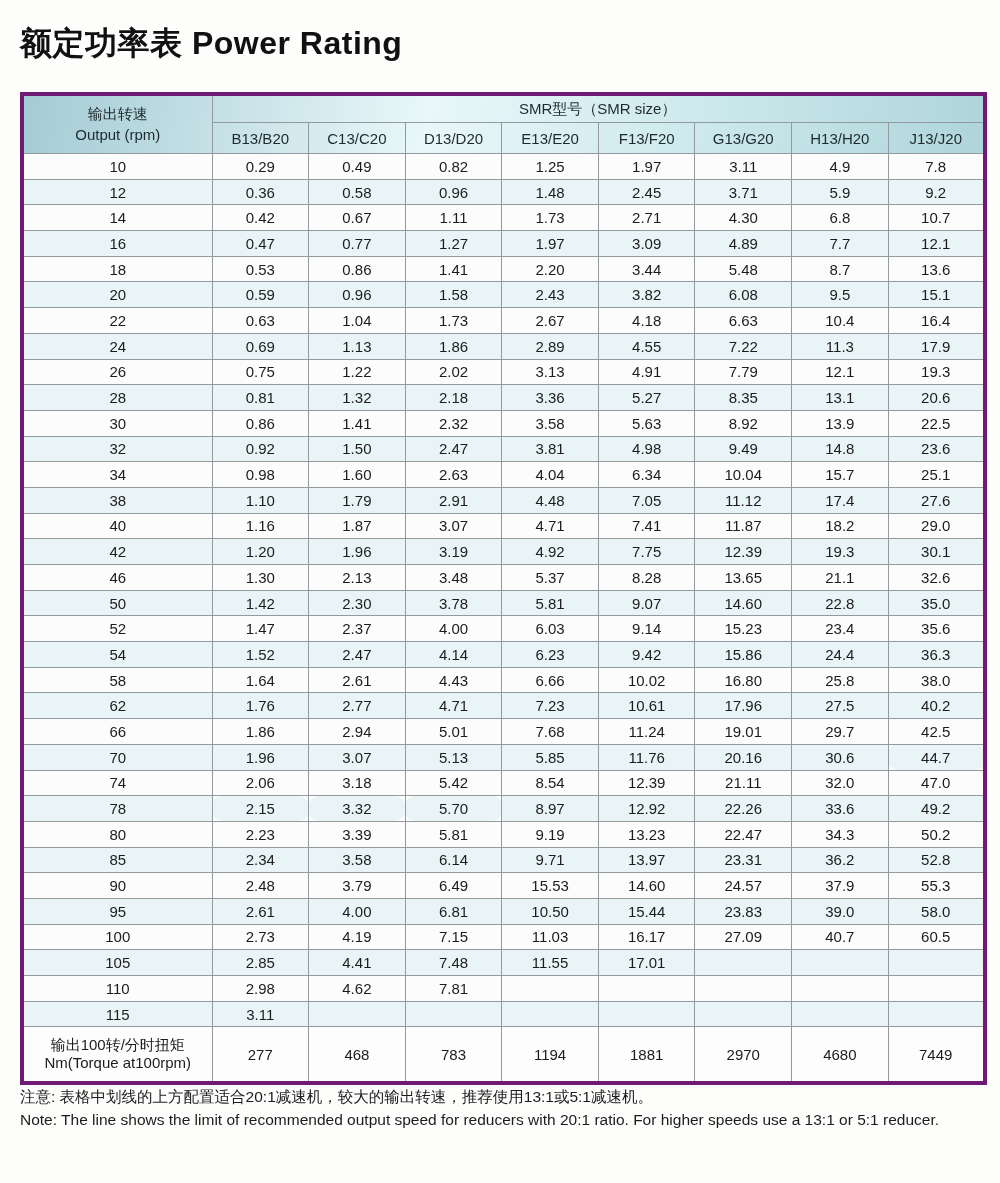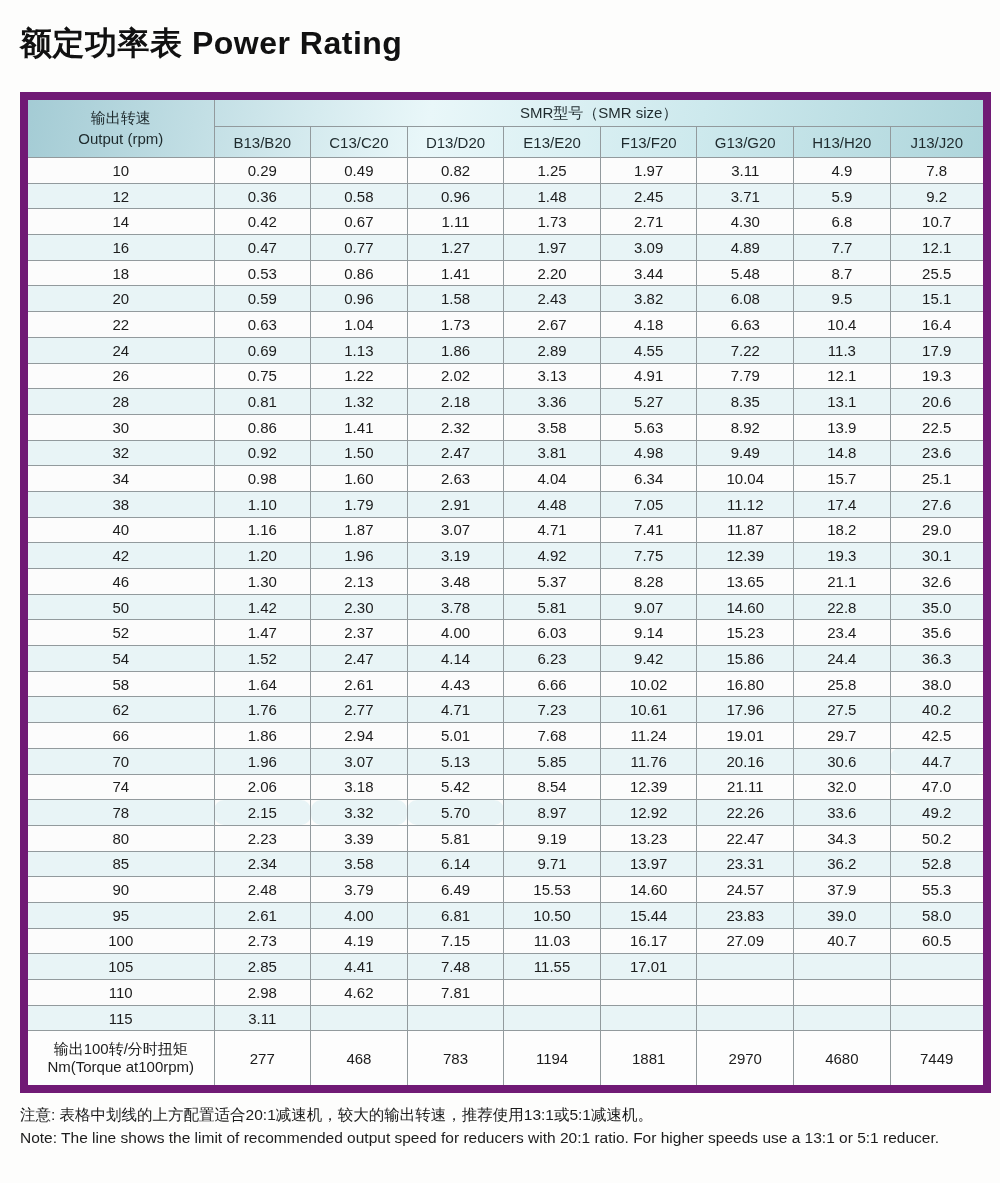--- a/index.html
+++ b/index.html
@@ -2,40 +2,40 @@
 <html><head>
 <meta charset="utf-8">
 <style>
   html,body { margin:0; padding:0; background:#ffffff; }
   body { font-family:"Liberation Sans","DejaVu Sans",sans-serif; color:#1c1c1c; }
   .page { width:1000px; min-height:1183px; box-sizing:border-box; padding:12px 20px 10px 20px; background:#fdfdfc; }
 
   .title { font-size:32px; font-weight:bold; margin:10px 0 26px 0; letter-spacing:0.5px; color:#111; }
   .sub { font-size:17px; margin:3px 0; line-height:1.25; }
 
-  table.power { border-collapse:collapse; table-layout:fixed; width:963px; margin-top:14px; border:8px solid #701a75; }
+  table.power { border-collapse:collapse; table-layout:fixed; width:963px; margin-top:14px; border:4px solid #701a75; }
   table.power th, table.power td { border:1px solid #929a9d; font-weight:normal; text-align:center; padding:0; }
 
   thead { background:linear-gradient(100deg,#a3cbd4 0%,#e9f7f9 42%,#cde9ed 70%,#aed5db 100%); }
   thead th { background:transparent; font-size:15px; color:#1e2a2d; }
   th.rpm-head { width:190px; line-height:1.35; }
   tr.smr-row th { height:26px; }
   tr.cols-row th { height:30px; }
 
   tbody th.rpm-cell, tbody td { height:24.7px; font-size:15px; background:#fcfcfc; }
   tbody tr.alt th.rpm-cell, tbody tr.alt td { background:#e8f4f6; }
 
   td.limit-top { border-top:3px solid #101010;border-radius:10px; }
   td.limit-left { border-left:3px solid #101010; }
 
   tfoot th, tfoot td { height:54px; font-size:15px; background:#fdfdfd; }
   tfoot .torque-label div { line-height:1.25; }
 
   .note { font-size:15.5px; margin:2px 0; line-height:1.3; }
-  .note.zh { margin-top:12px; }
+  .note.zh { margin-top:2px; }
 </style>
 </head>
 <body>
 
 <div class="page">
   <div class="title">额定功率表 Power Rating</div>
 
   <table class="power">
     <colgroup>
       <col style="width:190px">
@@ -107,21 +107,21 @@
         </tr>
         <tr>
           <th class="rpm-cell">18</th>
           <td>0.53</td>
           <td>0.86</td>
           <td>1.41</td>
           <td>2.20</td>
           <td>3.44</td>
           <td>5.48</td>
           <td>8.7</td>
-          <td>25.5</td>
+          <td>13.6</td>
         </tr>
         <tr class="alt">
           <th class="rpm-cell">20</th>
           <td>0.59</td>
           <td>0.96</td>
           <td>1.58</td>
           <td>2.43</td>
           <td>3.82</td>
           <td>6.08</td>
           <td>9.5</td>

